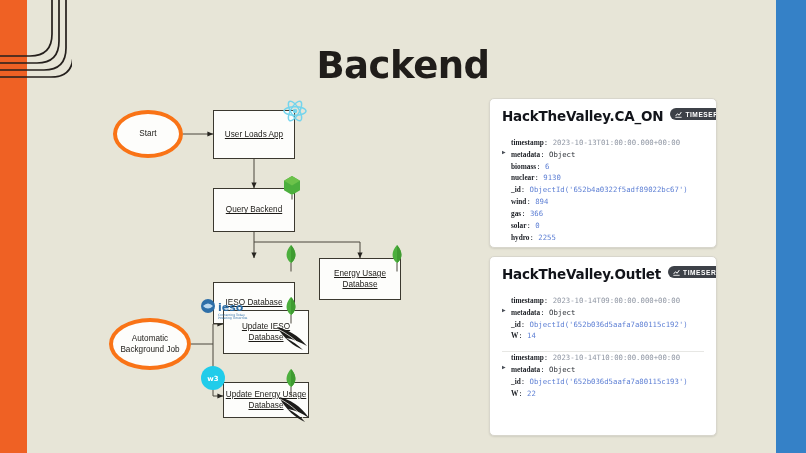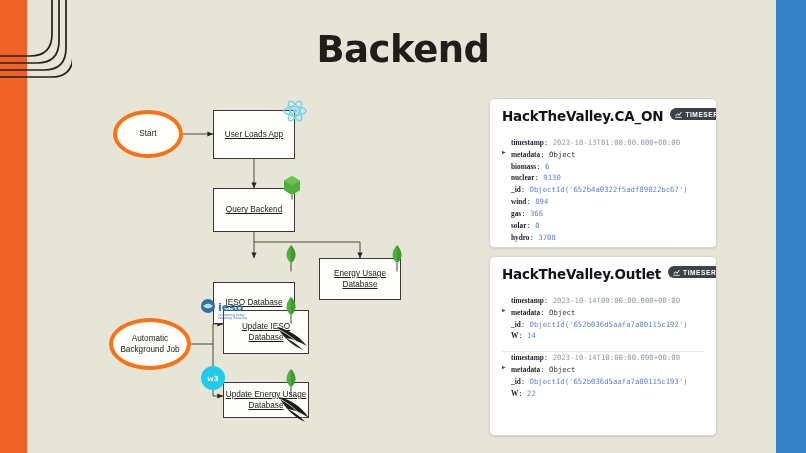--- a/index.html
+++ b/index.html
@@ -17,21 +17,21 @@
   #blue-bar{
     position:absolute;right:0;top:0;width:30px;height:453px;
     background:#3581c7;
   }
   #corner-arcs{
     position:absolute;left:0;top:0;width:72px;height:120px;
     pointer-events:none;
   }
   
   #page-title{
-    position:absolute;left:0;top:28px;width:806px;text-align:center;
+    position:absolute;left:0;top:44px;width:806px;text-align:center;
     font-size:37px;font-weight:bold;letter-spacing:-0.5px;
     color:#201d1a;
     font-family:"DejaVu Sans", sans-serif;
   }
   
   #flow{
     position:absolute;left:95px;top:96px;width:320px;height:345px;
   }
   #flow svg{position:absolute;left:0;top:0;}
   .node-box{
@@ -233,21 +233,21 @@
   <div class="card-body">
     <div class="doc">
       <div class="kv"><span class="k">timestamp</span>: <span class="v-str">2023-10-13T01:00:00.000+00:00</span></div>
       <div class="kv"><span class="caret">▶</span><span class="k">metadata</span>: <span class="v-obj">Object</span></div>
       <div class="kv"><span class="k">biomass</span>: <span class="v-num">6</span></div>
       <div class="kv"><span class="k">nuclear</span>: <span class="v-num">9130</span></div>
       <div class="kv"><span class="k">_id</span>: <span class="v-oid">ObjectId('652b4a0322f5adf89022bc67')</span></div>
       <div class="kv"><span class="k">wind</span>: <span class="v-num">894</span></div>
       <div class="kv"><span class="k">gas</span>: <span class="v-num">366</span></div>
       <div class="kv"><span class="k">solar</span>: <span class="v-num">0</span></div>
-      <div class="kv"><span class="k">hydro</span>: <span class="v-num">3708</span></div>
+      <div class="kv"><span class="k">hydro</span>: <span class="v-num">2255</span></div>
     </div>
   </div>
 </div>
 
 <div class="card" style="left:489px;top:256px;width:228px;height:180px;">
   <div class="card-head">
     <span class="card-title">HackTheValley.Outlet</span>
     <span class="ts-badge">
       <svg width="7" height="7" viewBox="0 0 10 10">
         <path d="M1 7 L3.5 4 L6 6 L9 1.5" stroke="#ffffff" stroke-width="1.4" fill="none"></path>

